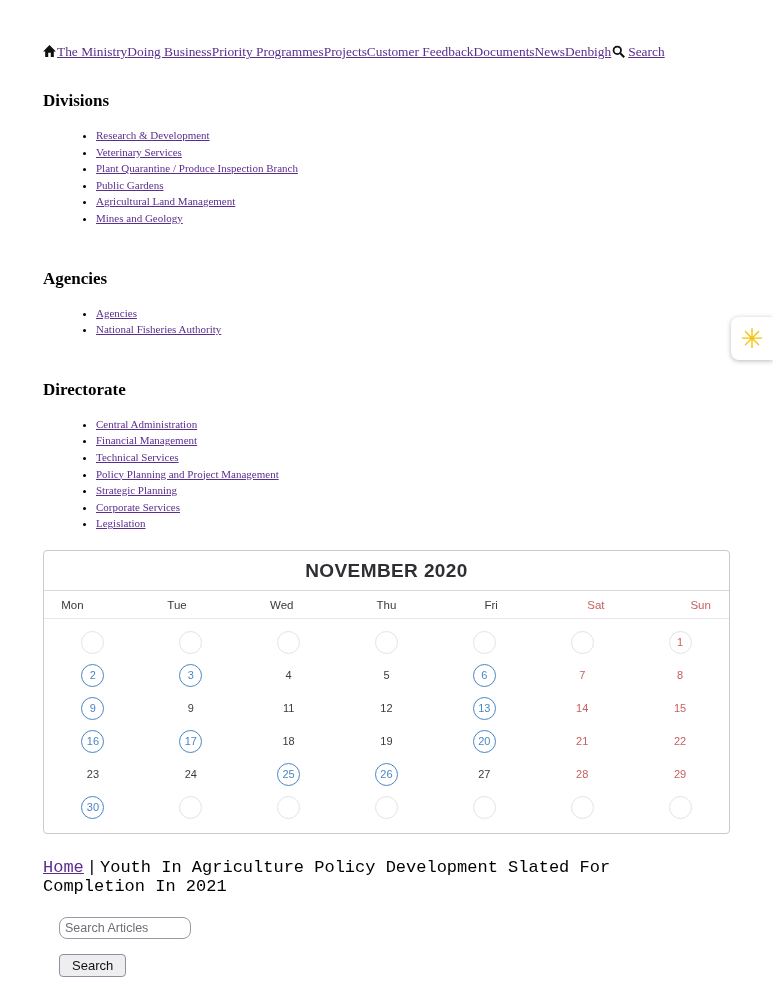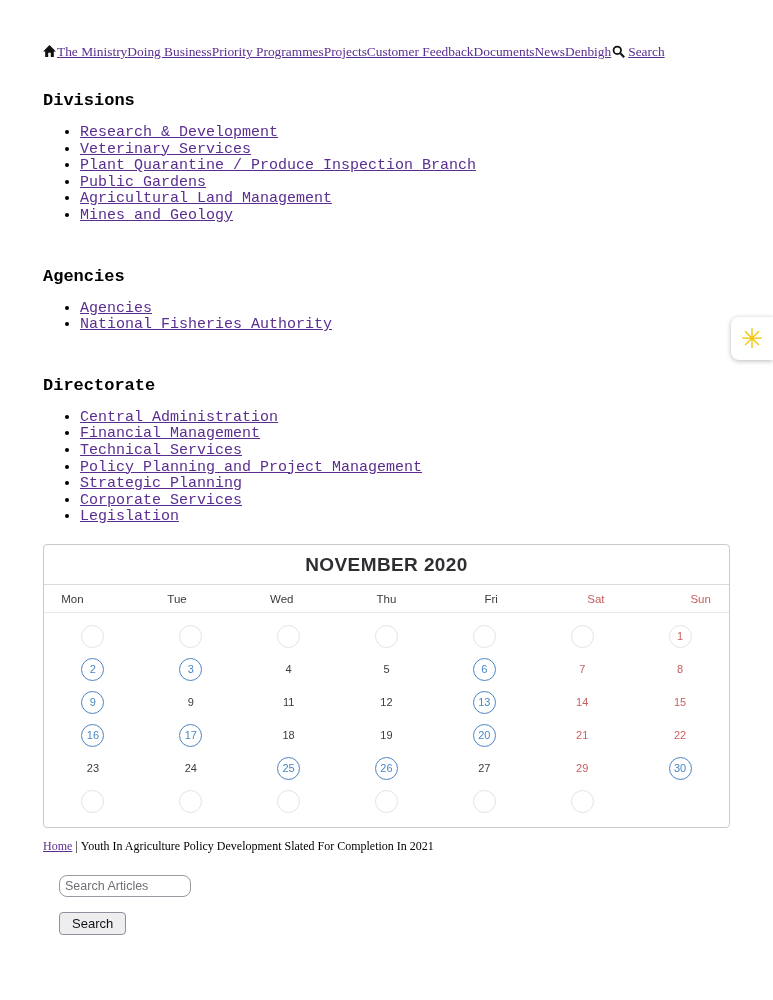--- a/index.html
+++ b/index.html
@@ -9,45 +9,45 @@
   }
   .content{padding:44px 51px 0 43px;}
   a{color:#5a2d8f;text-decoration:underline;cursor:pointer;}
   
   nav{font-size:13.4px;white-space:nowrap;line-height:15px;}
   nav .home-ic{display:inline-block;vertical-align:-1px;margin-right:1px;}
   nav .search-wrap{display:inline-block;}
   nav .mag-ic{display:inline-block;vertical-align:-2px;margin:0 3px 0 1px;}
   
   h2.sec-title{font-size:17px;font-weight:700;margin:0 0 15px 0;color:#000;}
-  section{display:block;font-family:Liberation Mono, monospace;}
+  section{display:block;}
   section .sec-title{margin-top:42px;}
   section:first-child .sec-title{margin-top:30px;}
-  ul.link-list{margin:0;padding:0 0 0 37px;font-size:15px;line-height:16.6px;}
+  ul.link-list{margin:16px;padding:0 0 0 37px;font-size:11px;line-height:16.6px;}
   ul.link-list li{margin:0;}
   
   .cal{
     margin-top:18px;width:685px;border:1px solid #c9c9d0;border-radius:4px;background:#fff;
     font-family:"Liberation Sans",sans-serif;color:#3b3b3b;
   }
   .cal-title{text-align:center;font-size:19px;font-weight:600;letter-spacing:.4px;
     padding:9px 0 8px;border-bottom:1px solid #d9d9df;color:#2f2f33;}
   .cal-grid{display:grid;grid-template-columns:repeat(7,1fr);}
   .cal-headrow{border-bottom:1px solid #e6e6ec;gap:48px;}
   .cal-head{text-align:center;font-size:11.5px;padding:8px 0 7px;color:#3b3b3b;}
   .wk{color:#c75f5e;}
   .cal-body{padding:7px 0 9px;}
   .cal-cell{height:33px;display:flex;align-items:center;justify-content:center;}
   .daynum{width:23px;height:23px;border-radius:50%;display:flex;align-items:center;
     justify-content:center;font-size:11px;box-sizing:border-box;}
   .daynum.ring{border:1px solid #e3e3e8;}
   .daynum.event{border:1px solid #4a86c5;color:#4a86c5;}
   .daynum.plain{border:1px solid transparent;}
   
-  .crumb{margin-top:11px;font-size:12px;}
+  .crumb{margin-top:24px;font-size:17px;font-family:Liberation Mono, monospace;}
   .crumb .sep{margin:0 3px;}
   
   .search-area{margin:21px 0 0 16px;}
   .search-area input{
     display:block;width:120px;height:16px;padding:2px 5px;font-size:12.5px;
     font-family:"Liberation Sans",sans-serif;border:1px solid #9a9aa2;border-radius:8px;color:#333;
   }
   .search-area input::placeholder{color:#6f6f76;}
   .search-area button{
     display:block;margin-top:15px;font-size:13px;font-family:"Liberation Sans",sans-serif;
@@ -212,20 +212,23 @@
         <div class="cal-cell">
           <span class="daynum event">25</span>
         </div>
         <div class="cal-cell">
           <span class="daynum event">26</span>
         </div>
         <div class="cal-cell">
           <span class="daynum plain">27</span>
         </div>
         <div class="cal-cell">
+          <span class="daynum plain wk">28</span>
+        </div>
+        <div class="cal-cell">
           <span class="daynum plain wk">29</span>
         </div>
         <div class="cal-cell">
           <span class="daynum event">30</span>
         </div>
         <div class="cal-cell">
           <span class="daynum ring"></span>
         </div>
         <div class="cal-cell">
           <span class="daynum ring"></span>

